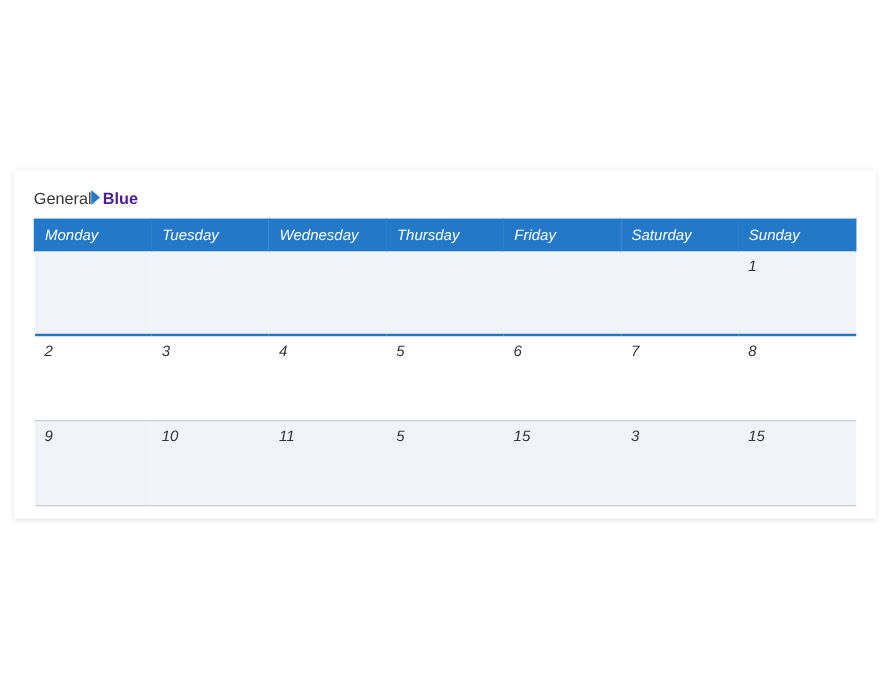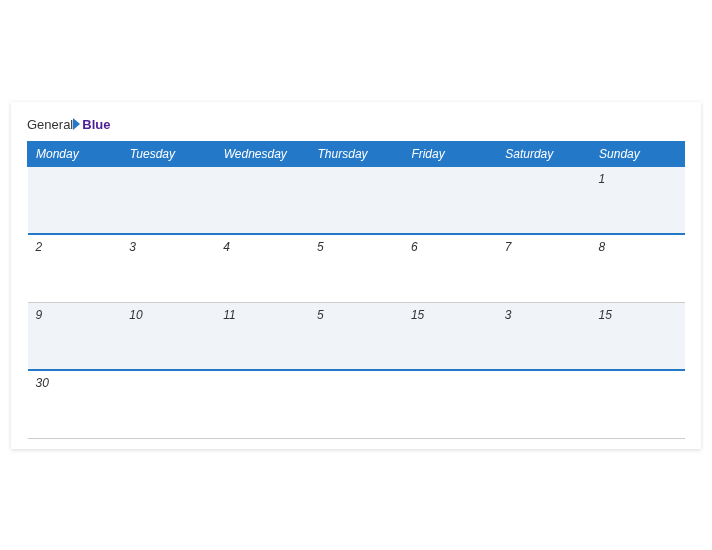--- a/index.html
+++ b/index.html
@@ -143,24 +143,15 @@
         </tr>
         <tr>
           <td><span class="day-num">9</span></td>
           <td><span class="day-num">10</span></td>
           <td><span class="day-num">11</span></td>
           <td><span class="day-num">5</span></td>
           <td><span class="day-num">15</span></td>
           <td><span class="day-num">3</span></td>
           <td><span class="day-num">15</span></td>
         </tr>
-        <tr class="row-blue-top">
-          <td><span class="day-num">30</span></td>
-          <td></td>
-          <td></td>
-          <td></td>
-          <td></td>
-          <td></td>
-          <td></td>
-        </tr>
       </tbody>
   </table>
 </div>
 
 </body></html>

